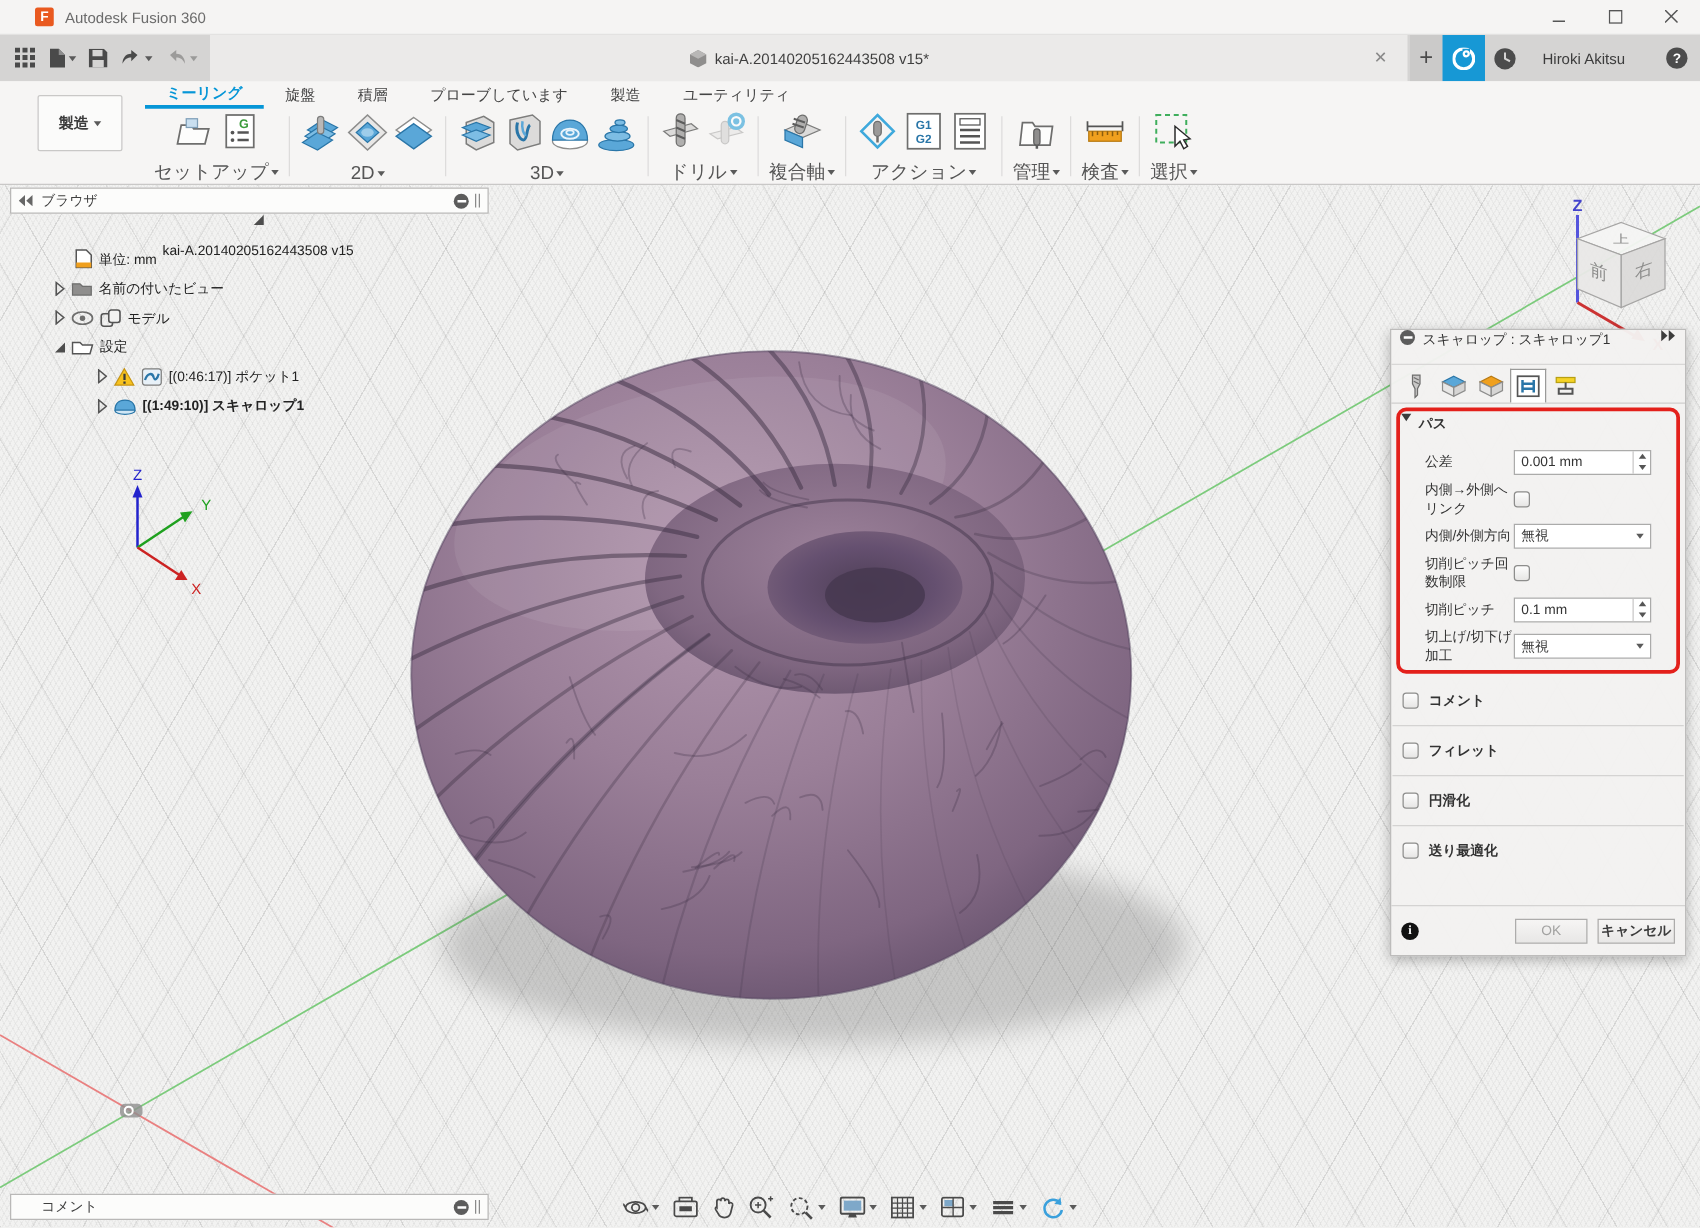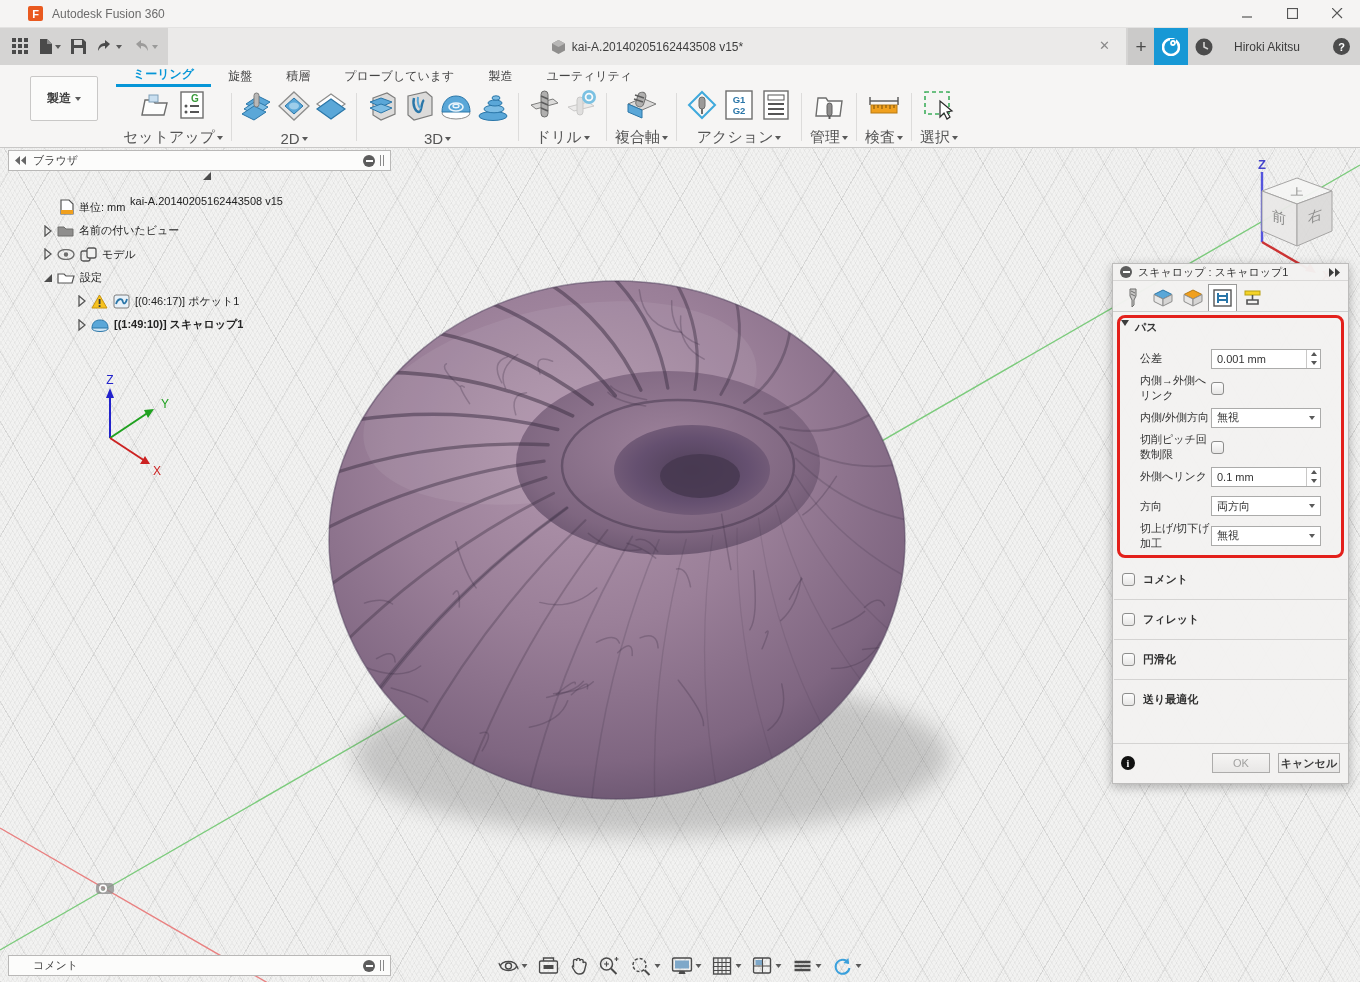--- a/index.html
+++ b/index.html
@@ -60,21 +60,21 @@
 
   
   .tree{position:absolute;left:8px;top:24px;width:383px;font-size:11px;color:#222;}
   .tree-row{height:23.5px;display:flex;align-items:center;gap:5px;}
   .twisty-open{width:0;height:0;border-left:8px solid transparent;border-bottom:8px solid #4d4d4d;}
   .sel-label{background:#9fd3f5;padding:1px 5px;font-weight:bold;color:#1c2c38;}
   .bold{font-weight:bold;}
 
   
   .dialog{position:absolute;left:1112px;top:115px;width:237px;background:rgba(243,242,241,0.97);border:1px solid #bdbcbb;box-shadow:0 3px 10px rgba(0,0,0,0.28);font-size:11px;color:#333;}
-  .dlg-header{height:17px;display:flex;align-items:center;padding:0 7px;gap:6px;border-bottom:1px solid #d8d7d6;}
+  .dlg-header{height:28px;display:flex;align-items:flex-start;padding:0 7px;gap:6px;border-bottom:1px solid #d8d7d6;}
   .dlg-title{flex:1;color:#333;}
   .dlg-tabs{height:31px;display:flex;align-items:flex-end;padding:0 5px;gap:1px;border-bottom:1px solid #cfcecd;}
   .dtab{width:29px;height:27px;display:flex;align-items:center;justify-content:center;border:1px solid transparent;border-bottom:none;}
   .dtab.sel{background:#fff;border-color:#9a9a99;}
   .passbox{margin:3px 4px 2px 4px;border:3px solid #e3201b;border-radius:8px;padding:2px 0 4px 0;}
   .pass-head{height:24px;display:flex;align-items:flex-start;padding:0 1px;gap:6px;font-weight:bold;}
   .tri-down{width:0;height:0;border-left:4px solid transparent;border-right:4px solid transparent;border-top:6px solid #3c3c3c;}
   .drow{height:29.5px;display:flex;align-items:center;padding:0 20px;}
   .drow .dlabel{flex:1;}
   .spinner{width:110px;height:20px;background:#fff;border:1px solid #ababaa;display:flex;align-items:center;}
@@ -756,41 +756,34 @@
           <span class="caret"></span>
         </div>
       </div>
       <div class="drow">
         <span class="dlabel">切削ピッチ回数制限</span>
         <span style="width:110px;display:flex;">
             <span class="checkbox"></span>
           </span>
       </div>
       <div class="drow">
-        <span class="dlabel">外側へリンク</span>
+        <span class="dlabel">切削ピッチ</span>
         <div class="spinner">
           <span class="sval">0.1 mm</span>
           <div class="spin-col">
               <span>
                 <i class="arr-u"></i>
               </span>
               <span>
                 <i class="arr-d"></i>
               </span>
             </div>
         </div>
       </div>
       <div class="drow">
-        <span class="dlabel">方向</span>
-        <div class="select">
-          <span class="sval">両方向</span>
-          <span class="caret"></span>
-        </div>
-      </div>
-      <div class="drow">
         <span class="dlabel">切上げ/切下げ加工</span>
         <div class="select">
           <span class="sval">無視</span>
           <span class="caret"></span>
         </div>
       </div>
     </div>
 
     <div class="dsection">
       <span class="checkbox"></span>

